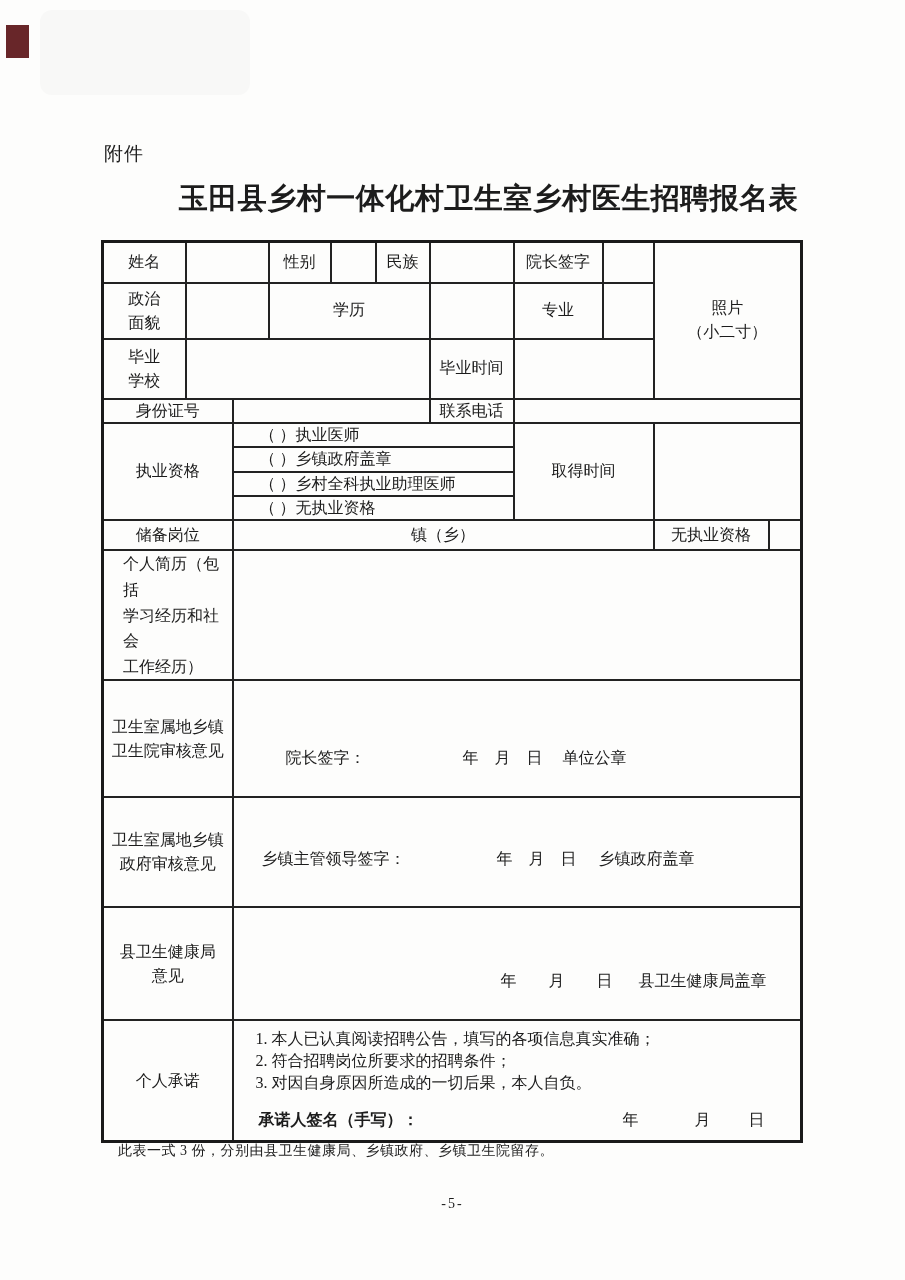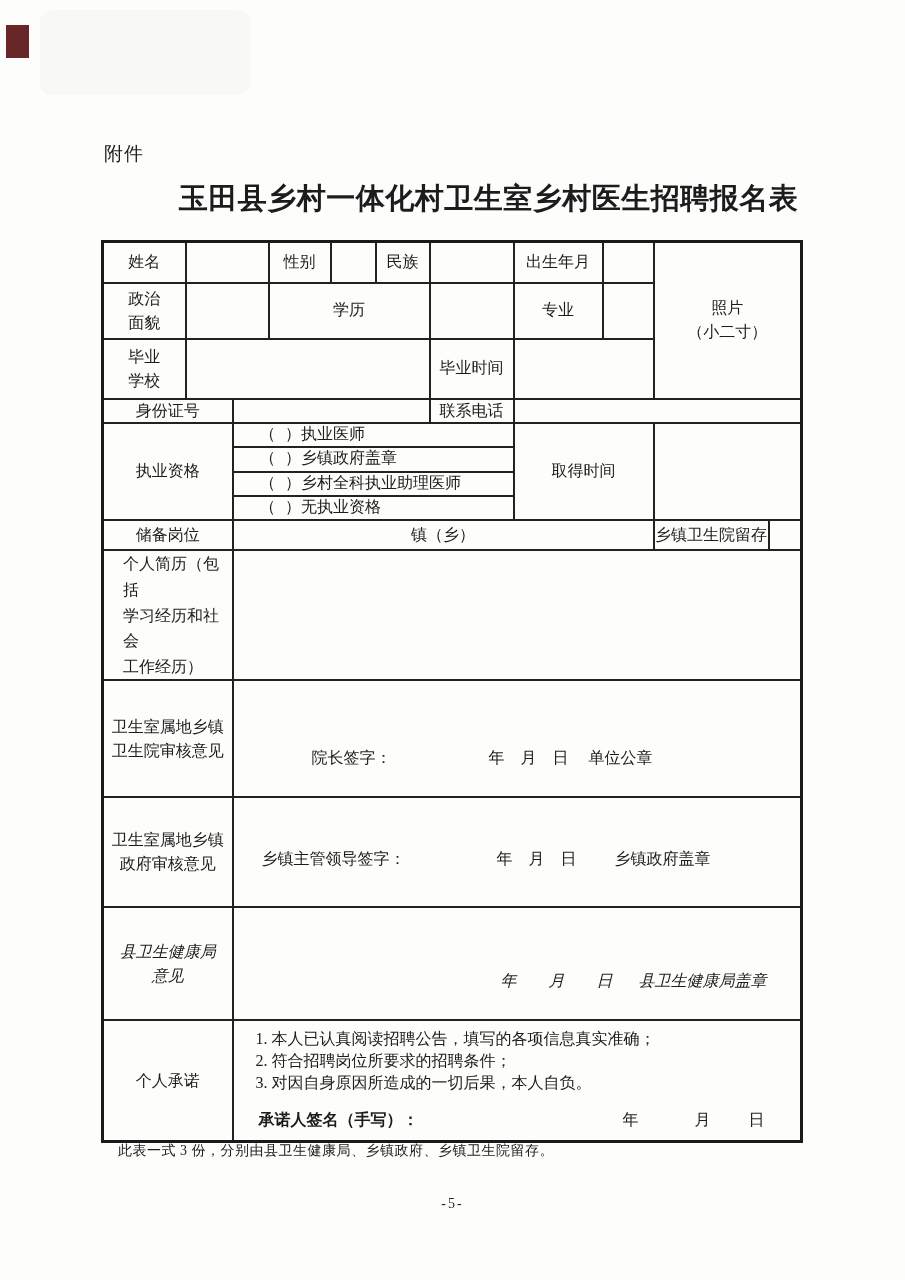--- a/index.html
+++ b/index.html
@@ -22,35 +22,35 @@
     border-collapse:collapse;table-layout:fixed;
     border:3px solid #1a1a1a;
   }
   td{
     border:2px solid #222;padding:0;
     font-size:16px;line-height:1.4;text-align:center;vertical-align:middle;
     overflow:hidden;
   }
   tr.r1{height:41px;}  tr.r2{height:56px;}  tr.r3{height:60px;}  tr.r4{height:15px;}
   tr.r5{height:23px;}  tr.r6{height:30px;}  tr.r7{height:130px;} tr.r8{height:117px;}
-  tr.r9{height:110px;} tr.r10{height:113px;font-style:italic;} tr.r11{height:121px;}
+  tr.r9{height:110px;} tr.r10{height:113px;} tr.r11{height:121px;}
   td.two-line{line-height:1.5;}
-  td.option{text-align:left;padding-left:26px;font-family:Liberation Mono, monospace;}
+  td.option{text-align:left;padding-left:26px;}
   td.lbl-left{text-align:left;padding-left:19px;line-height:1.6;}
   td.content{text-align:left;vertical-align:top;}
-  td.c8{padding-top:66px;padding-left:78px;}
+  td.c8{padding-top:66px;padding-left:52px;}
   td.c9{padding-top:50px;padding-left:28px;}
   td.c10{padding-top:62px;padding-left:267px;}
   td.commit{text-align:left;vertical-align:top;position:relative;}
   .commit-items{padding:7px 16px 0 22px;line-height:22px;}
   .sign-row{position:absolute;left:0;bottom:9px;width:100%;white-space:nowrap;}
   .sign-bold{font-weight:bold;font-family:"Liberation Sans","DejaVu Sans",sans-serif;margin-left:25px;}
   .yr{margin-left:204px;} .mo{margin-left:56px;} .dy{margin-left:38px;}
   .m-date8{margin-left:97px;} .m-seal8{margin-left:20px;}
-  .m-date9{margin-left:91px;} .m-seal9{margin-left:38px;}
+  .m-date9{margin-left:91px;} .m-seal9{margin-left:22px;}
   .m-seal10{margin-left:26px;}
   .footnote{position:absolute;left:118px;top:1142px;font-size:14px;letter-spacing:0.5px;}
   .pagenum{position:absolute;left:0;top:1196px;width:905px;text-align:center;font-size:14px;letter-spacing:2px;}
 </style>
 </head>
 <body>
 
 <div class="page">
 
   <div class="noise-a"></div>
@@ -75,21 +75,21 @@
     </colgroup>
 
     <tbody>
         <tr class="r1">
       <td><span>姓名</span></td>
       <td colspan="2"></td>
       <td><span>性别</span></td>
       <td></td>
       <td><span>民族</span></td>
       <td></td>
-      <td><span>出生年月</span></td>
+      <td><span>院长签字</span></td>
       <td></td>
       <td colspan="2" rowspan="3" class="two-line">
         <div>照片</div>
         <div>（小二寸）</div>
       </td>
     </tr>
 
     <tr class="r2">
       <td class="two-line">
         <div>政治</div>
@@ -131,21 +131,21 @@
     <tr class="r5">
       <td colspan="5" class="option"><span>（ ）乡村全科执业助理医师</span></td>
     </tr>
     <tr class="r5">
       <td colspan="5" class="option"><span>（ ）无执业资格</span></td>
     </tr>
 
     <tr class="r6">
       <td colspan="2"><span>储备岗位</span></td>
       <td colspan="7"><span>镇（乡）</span></td>
-      <td><span>乡镇卫生院留存</span></td>
+      <td><span>无执业资格</span></td>
       <td></td>
     </tr>
 
     <tr class="r7">
       <td colspan="2" class="lbl-left">
         <div>个人简历（包括</div>
         <div>学习经历和社会</div>
         <div>工作经历）</div>
       </td>
       <td colspan="9"></td>

